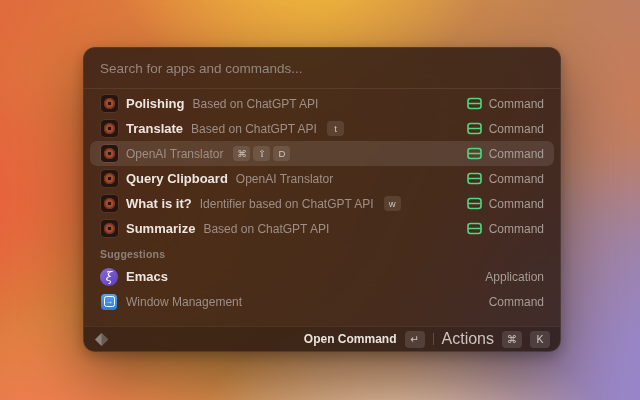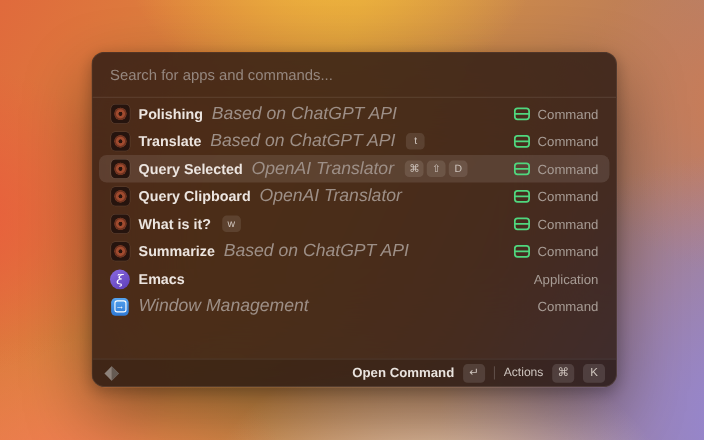--- a/index.html
+++ b/index.html
@@ -25,21 +25,21 @@
     color:#ece6e1;font-size:13.5px;font-family:inherit;padding:0;}
   .search-row input::placeholder{color:#95877f;}
   .list{flex:1;overflow:hidden;padding:2px 6px 0;}
   .section-title{font-size:10.5px;font-weight:700;color:#8d8078;
     padding:7px 10px 4px;letter-spacing:.2px;}
   .row{height:25px;display:flex;align-items:center;gap:8px;padding:0 10px;
     border-radius:7px;}
   .row.selected{background:rgba(255,255,255,.10);}
   .row-icon-slot{display:flex;align-items:center;justify-content:center;width:18px;}
   .row-title{font-size:13px;font-weight:700;color:#ece5e0;white-space:nowrap;}
-  .row-subtitle{font-size:16px;color:#9d8f87;white-space:nowrap;font-style:italic;}
+  .row-subtitle{font-size:12px;color:#9d8f87;white-space:nowrap;}
   .shortcuts{display:flex;gap:3px;margin-left:2px;}
   .key{background:rgba(255,255,255,.10);border-radius:4px;min-width:11px;height:15px;
     font-size:9.5px;color:#cfc5be;display:inline-flex;align-items:center;
     justify-content:center;padding:0 3px;}
   .row-right{margin-left:auto;display:flex;align-items:center;gap:7px;}
   .type-label{font-size:12px;color:#a79c95;}
   .cmd-svg{width:15px;height:13px;fill:none;stroke:#50d77e;stroke-width:1.6;display:block;}
   .icon-oait{width:17px;height:17px;border-radius:4px;background:#26140e;
     display:inline-flex;align-items:center;justify-content:center;box-shadow:0 0 0 .5px rgba(255,255,255,.12);}
   .icon-oait::after{content:"";width:11px;height:11px;border-radius:50%;
@@ -52,21 +52,21 @@
   .icon-nextd{width:16px;height:16px;border-radius:4px;
     background:linear-gradient(180deg,#54a2ee,#2f7ad6);display:inline-flex;
     align-items:center;justify-content:center;}
   .nextd-box{border:1.2px solid #fff;border-radius:2.5px;width:9px;height:9px;
     color:#fff;font-size:8px;line-height:9px;display:inline-flex;align-items:center;
     justify-content:center;font-weight:700;}
   .footer{flex:0 0 24px;display:flex;align-items:center;padding:0 10px;gap:8px;
     border-top:1px solid rgba(255,255,255,.07);background:rgba(0,0,0,.14);}
   .footer-right{margin-left:auto;display:flex;align-items:center;gap:8px;}
   .footer-primary{font-size:12px;font-weight:700;color:#e9e3de;}
-  .footer-secondary{font-size:11px;color:#cdc4be;}
+  .footer-secondary{font-size:16px;color:#cdc4be;}
   .footer .key{height:17px;min-width:14px;font-size:10.5px;background:rgba(255,255,255,.12);}
   .vdiv{width:1px;height:12px;background:rgba(255,255,255,.18);}
   .ray-icon{width:15px;height:15px;display:block;opacity:.85;}
 </style>
 </head>
 <body>
 
 <div class="bg"></div>
 
 <div class="window">
@@ -112,21 +112,20 @@
                 </svg>
               </span>
       <span class="type-label">Command</span>
     </span>
   </div>
 
   <div class="row selected">
     <span class="row-icon-slot">
               <span class="icon-oait"></span>
             </span>
-    <span class="row-title">Query Selected</span>
     <span class="row-subtitle">OpenAI Translator</span>
     <span class="shortcuts">
               <span class="key">⌘</span>
               <span class="key">⇧</span>
               <span class="key">D</span>
             </span>
     <span class="row-right">
       <span class="type-icon-slot">
                 <svg viewBox="0 0 15 13" class="cmd-svg">
                   <rect x="1" y="1.5" width="13" height="10" rx="2.5"></rect>
@@ -153,20 +152,21 @@
               </span>
       <span class="type-label">Command</span>
     </span>
   </div>
 
   <div class="row">
     <span class="row-icon-slot">
               <span class="icon-oait"></span>
             </span>
     <span class="row-title">What is it?</span>
+    <span class="row-subtitle">Identifier based on ChatGPT API</span>
     <span class="shortcuts">
               <span class="key">w</span>
             </span>
     <span class="row-right">
       <span class="type-icon-slot">
                 <svg viewBox="0 0 15 13" class="cmd-svg">
                   <rect x="1" y="1.5" width="13" height="10" rx="2.5"></rect>
                   <line x1="1" y1="6.5" x2="14" y2="6.5"></line>
                 </svg>
               </span>
@@ -188,20 +188,21 @@
                   <line x1="1" y1="6.5" x2="14" y2="6.5"></line>
                 </svg>
               </span>
       <span class="type-label">Command</span>
     </span>
   </div>
 </div>
   </div>
 
   <div class="section">
+    <div class="section-title">Suggestions</div>
     <div class="section-items">
   <div class="row">
     <span class="row-icon-slot">
               <span class="icon-emacs">ξ</span>
             </span>
     <span class="row-title">Emacs</span>
 
     <span class="row-right">
 
       <span class="type-label">Application</span>

